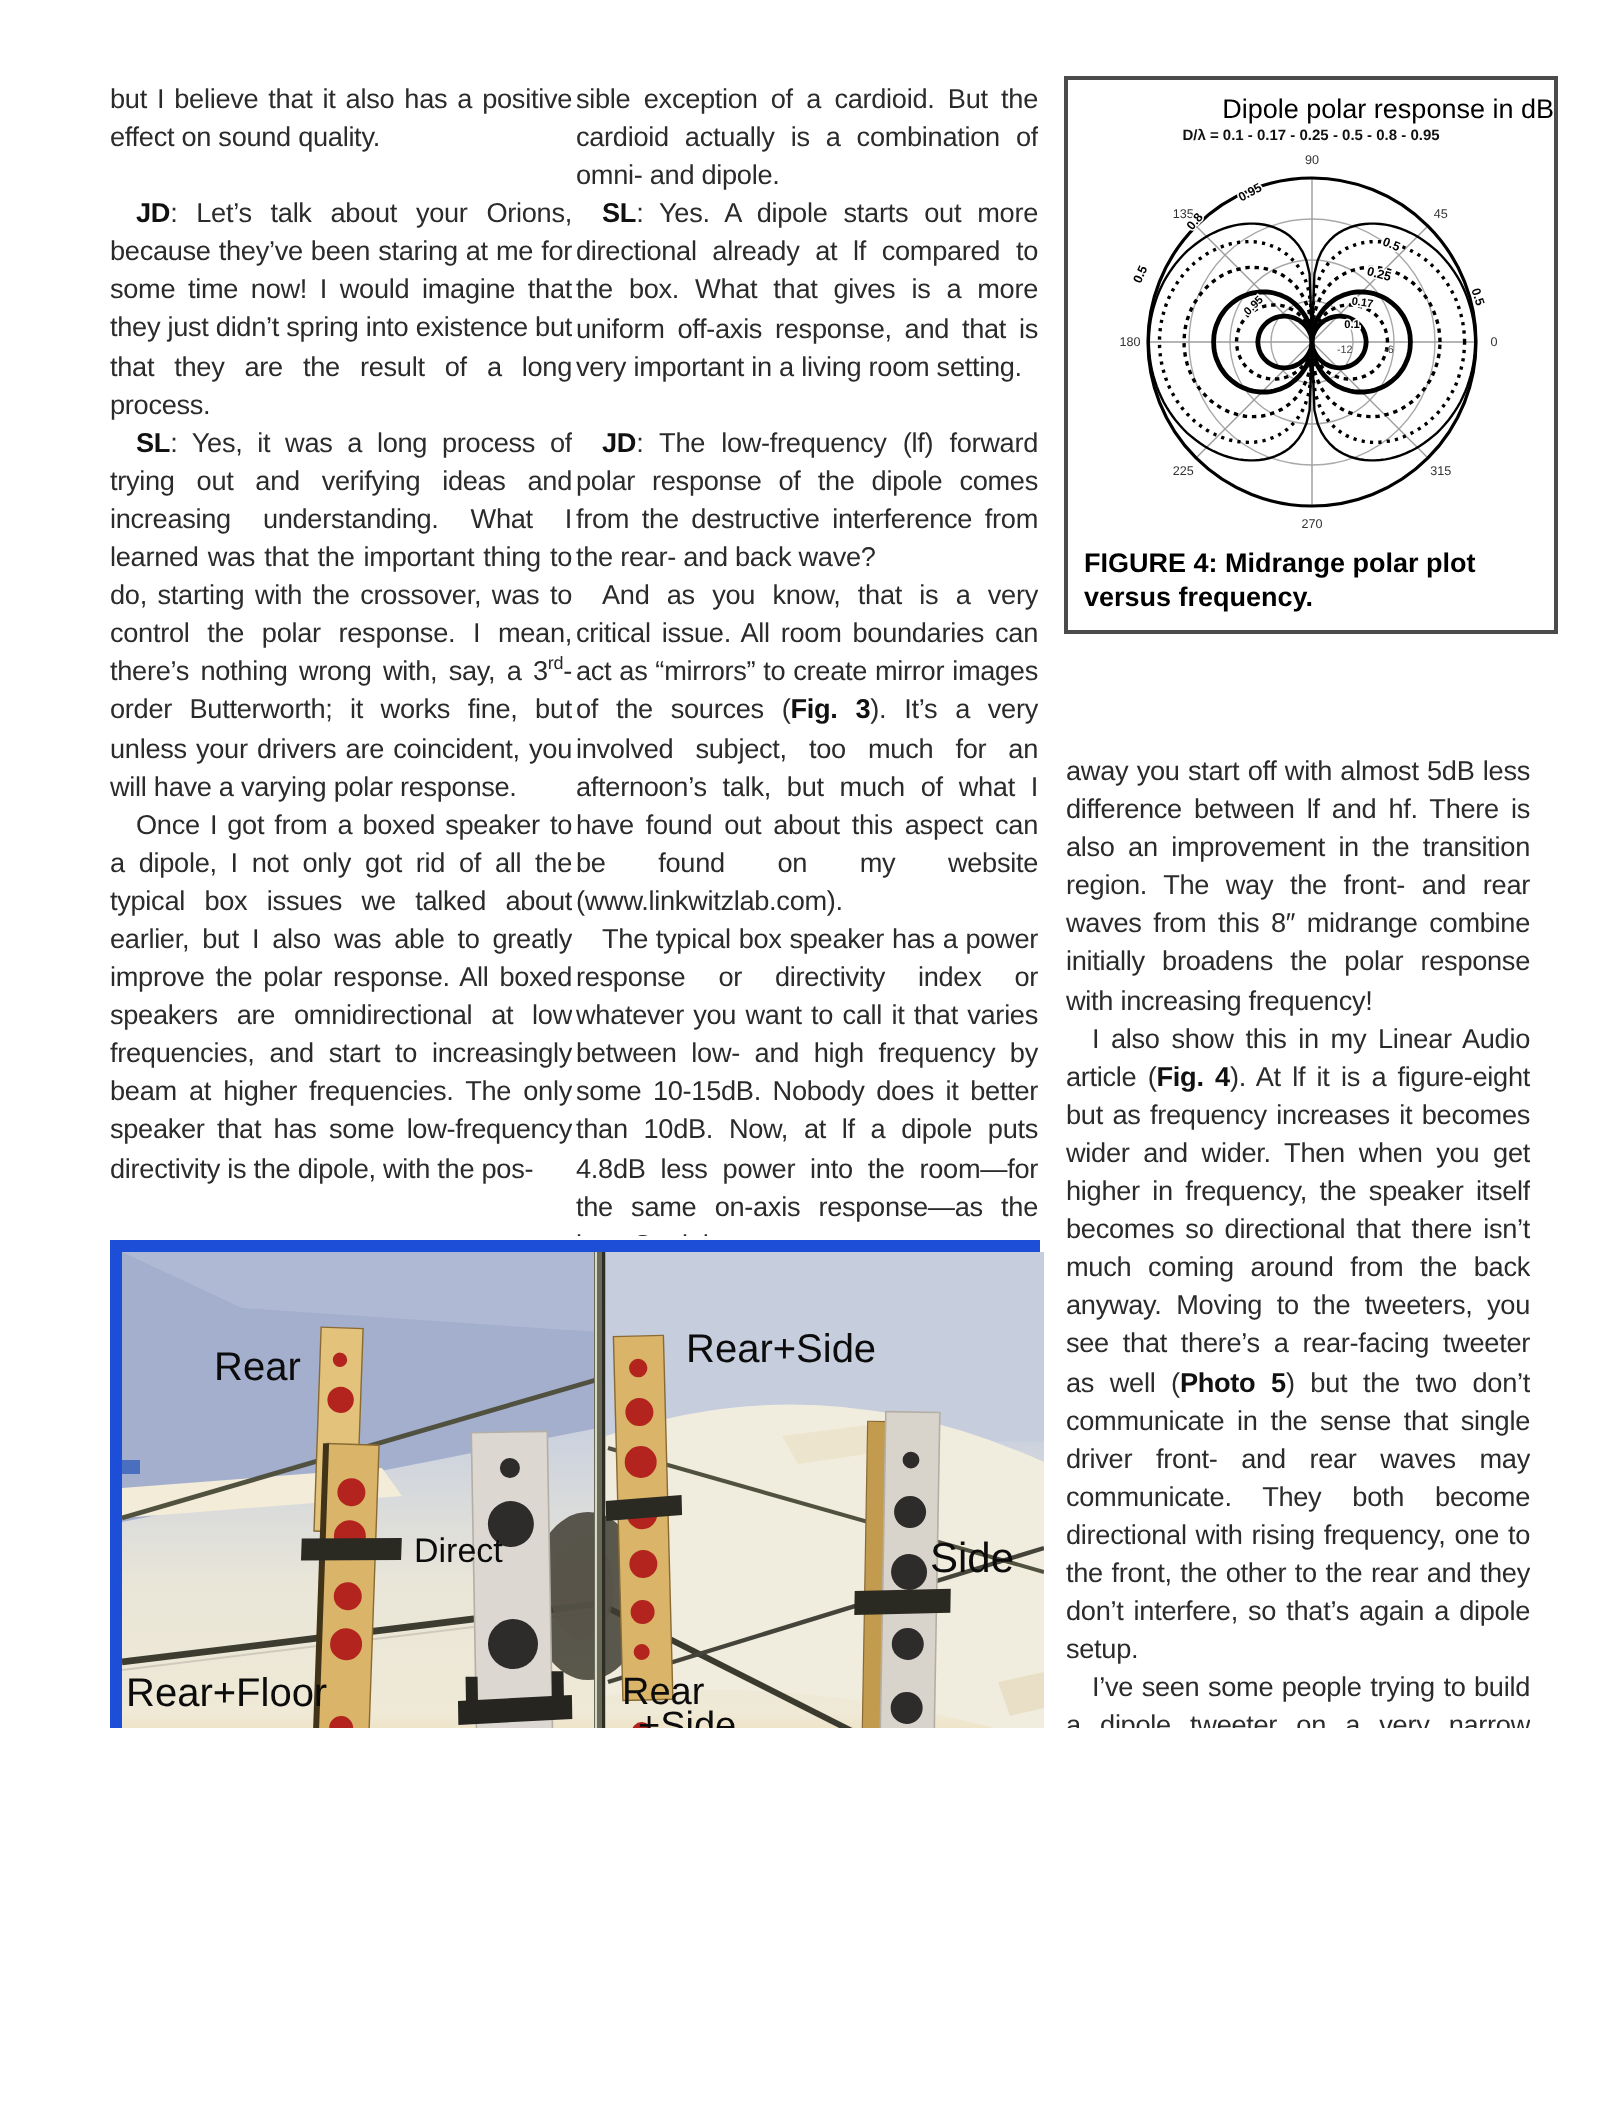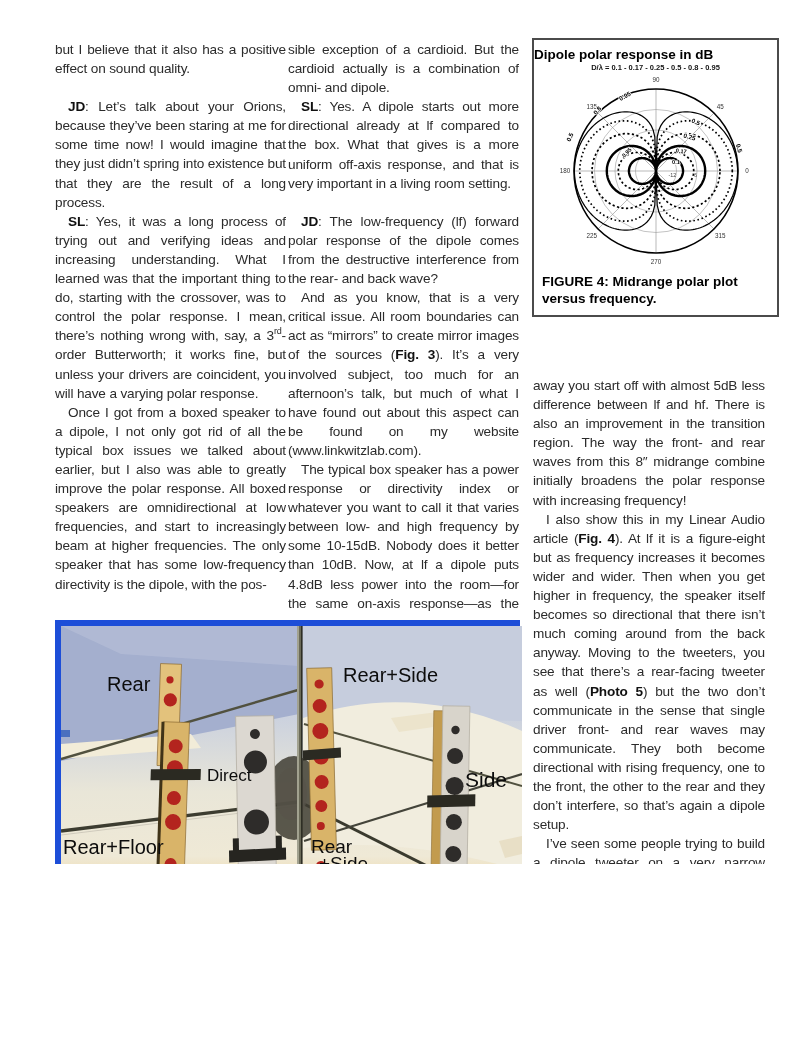--- a/index.html
+++ b/index.html
@@ -14,21 +14,21 @@
   #col3{left:533px;top:332px;width:232px;height:690px;margin-top:44px;}
   .col p{margin:0;}
   .col p.indent{text-indent:13px;}
   .col p.gap{margin-top:19px;}
   .col b{color:#111;}
   sup{font-size:9px;line-height:0;}
 
   
   .fig4{position:absolute;left:532px;top:38px;width:247px;box-sizing:border-box;
         border:2px solid #4b4b4b;background:#fff;}
-  .fig4-title{font-weight:bold;font-size:13.5px;text-align:left;margin-top:7px;color:#000;}
+  .fig4-title{font-weight:normal;font-size:13.5px;text-align:right;margin-top:7px;color:#000;}
   .fig4-sub{font-weight:bold;font-size:7.5px;text-align:center;margin-top:1px;color:#111;}
   .fig4 svg{display:block;margin:0 auto;}
   .fig4-caption{font-weight:bold;font-size:13.5px;line-height:17px;color:#000;
                 padding:3px 8px 8px 8px;}
 
   
   .fig3{position:absolute;left:55px;top:620px;width:465px;box-sizing:border-box;
         border:6px solid #1d4ed8;background:#fff;}
   .photo{position:relative;width:461px;height:360px;overflow:hidden;}
   .photo svg{position:absolute;left:0;top:0;}

